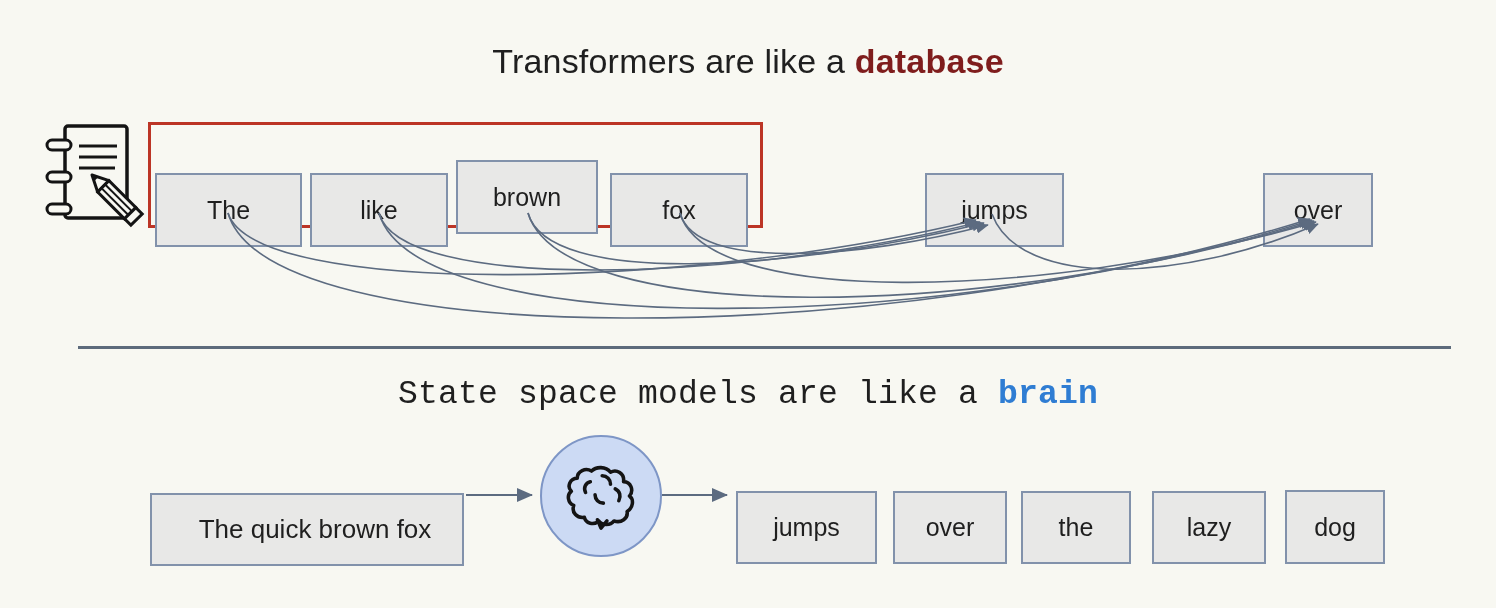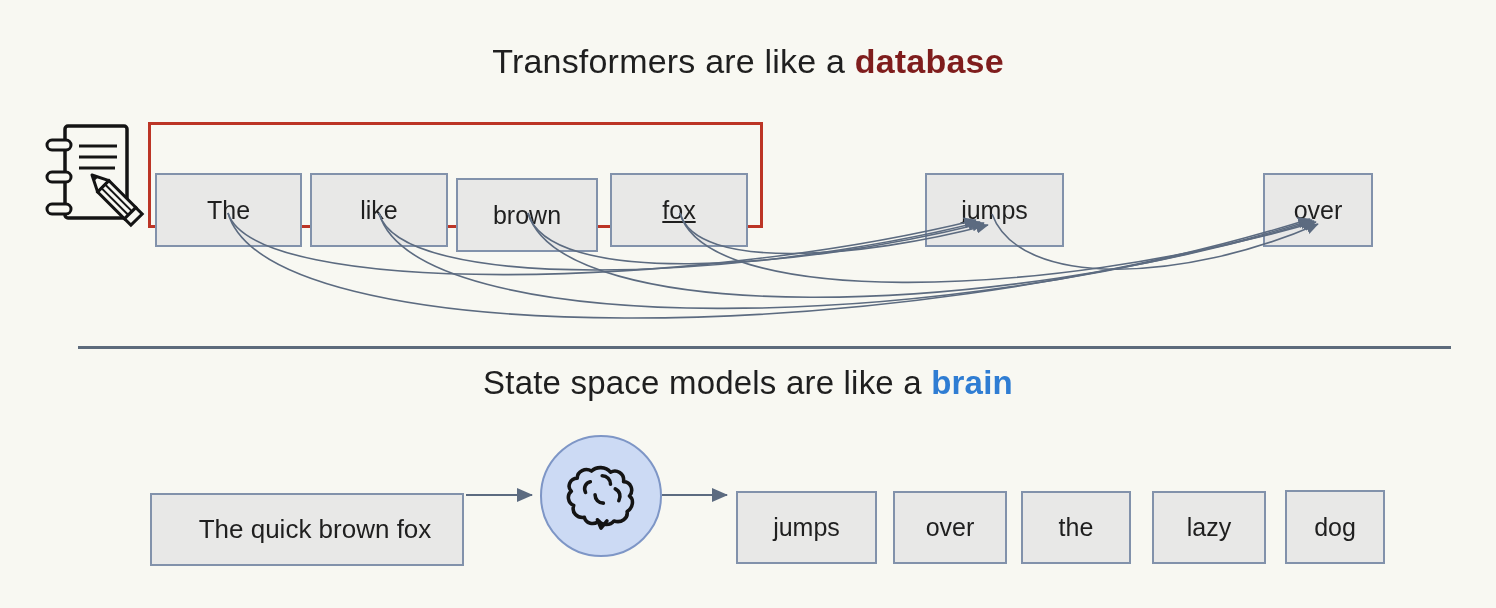--- a/index.html
+++ b/index.html
@@ -17,21 +17,21 @@
   }
   .title {
     position: absolute;
     left: 0;
     width: 1496px;
     text-align: center;
     color: #1f1f1f;
     letter-spacing: 0.2px;
   }
   .title-top  { top: 42px;  font-size: 34px; }
-  .title-bottom { top: 364px; font-size: 33px; }
+  .title-bottom { top: 376px; font-size: 33px; font-family: Liberation Mono, monospace; }
   .hl-red  { color: #7f1d1d; font-weight: 700; }
   .hl-blue { color: #2f7dd3; font-weight: 700; }
   .box {
     position: absolute;
     background: #e8e8e7;
     border: 2px solid #8292ab;
     box-sizing: border-box;
     display: flex;
     align-items: center;
     justify-content: center;
@@ -98,24 +98,24 @@
   </svg>
 
   <div class="red-frame"></div>
 
   <div class="box" style="left:155px; top:139px; width:147px; height:74px;">
     <span>The</span>
   </div>
   <div class="box" style="left:310px; top:139px; width:138px; height:74px;">
     <span>like</span>
   </div>
-  <div class="box" style="left:456px; top:144px; width:142px; height:74px;">
+  <div class="box" style="left:456px; top:126px; width:142px; height:74px;">
     <span>brown</span>
   </div>
-  <div class="box" style="left:610px; top:139px; width:138px; height:74px;text-decoration:underline;">
+  <div class="box" style="left:610px; top:139px; width:138px; height:74px;">
     <span>fox</span>
   </div>
   <div class="box" style="left:925px; top:139px; width:139px; height:74px;">
     <span>jumps</span>
   </div>
   <div class="box" style="left:1263px; top:139px; width:110px; height:74px;">
     <span>over</span>
   </div>
 
   <svg class="arrow-layer" width="1496" height="608" viewBox="0 0 1496 608">

